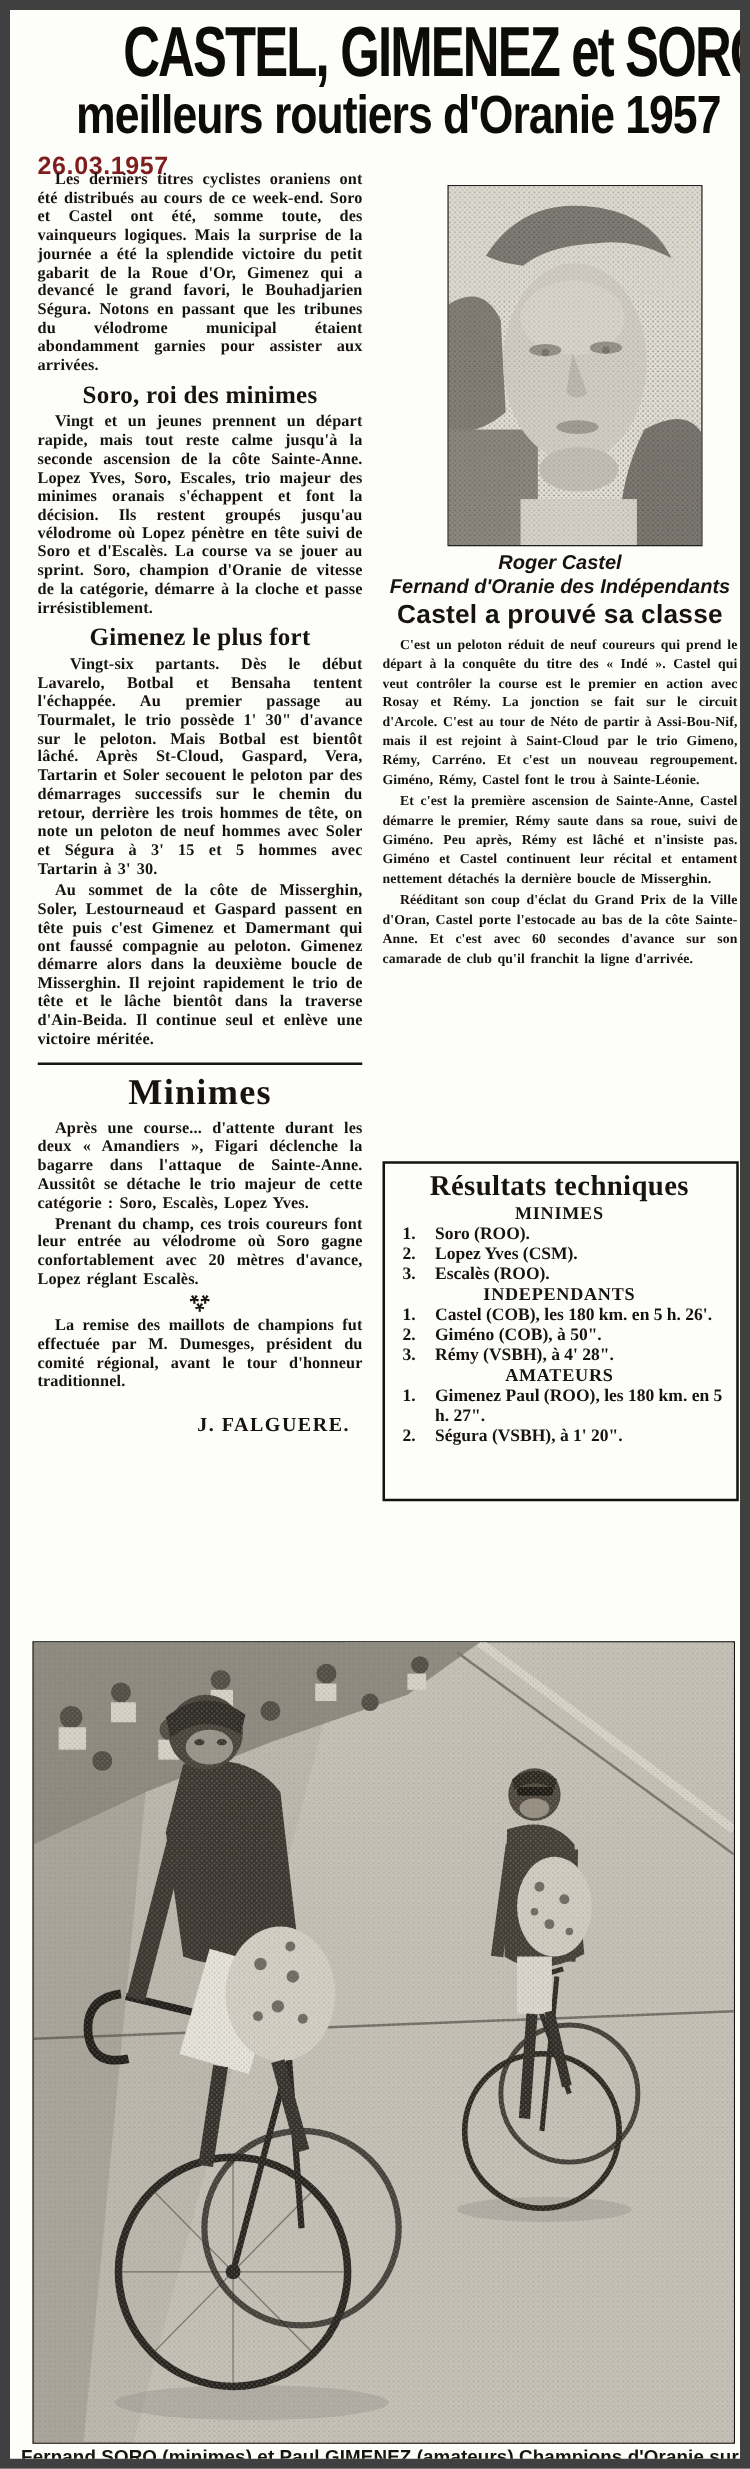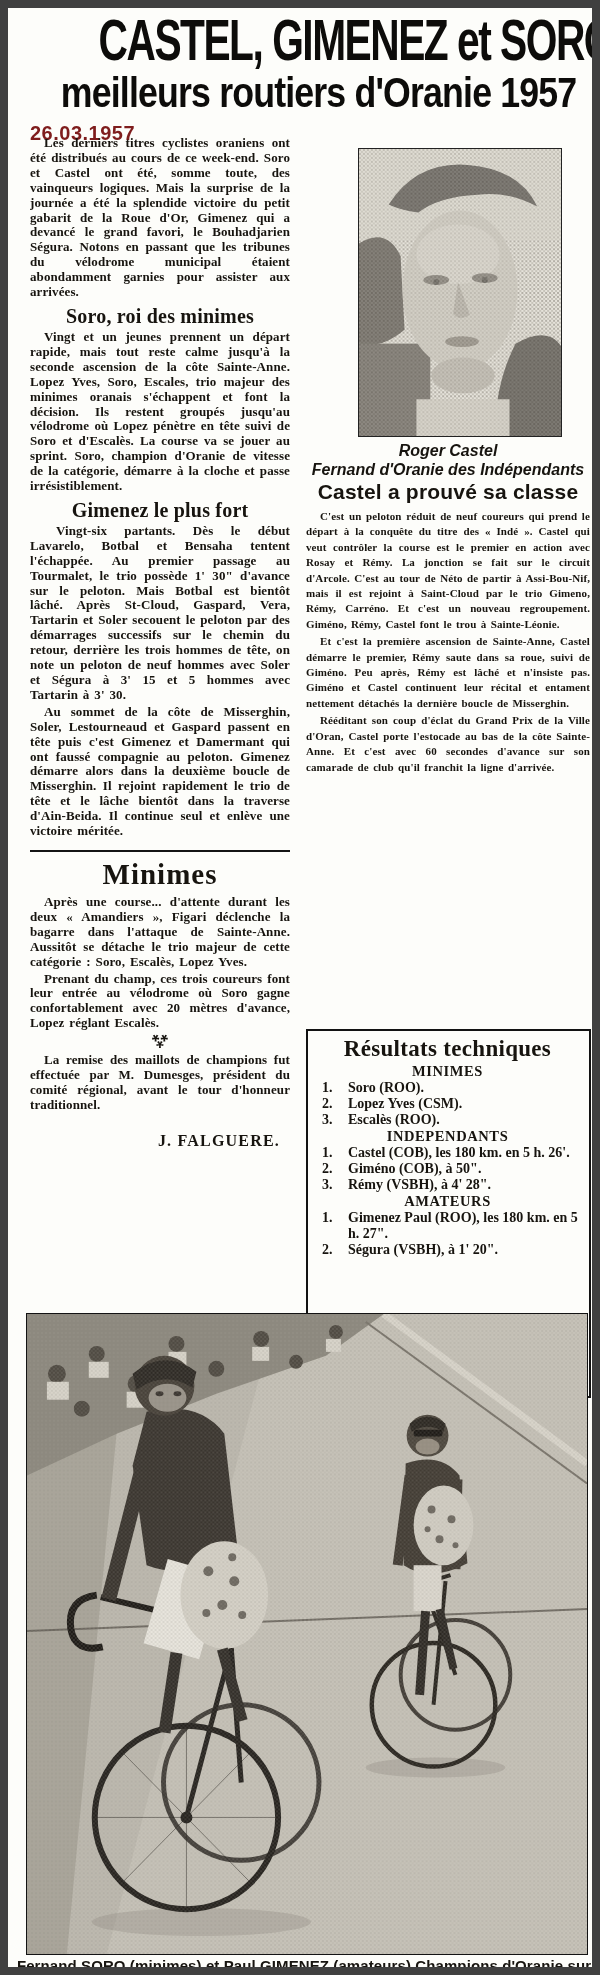--- a/index.html
+++ b/index.html
@@ -55,21 +55,21 @@
     position:absolute; top:472px; left:294px; width:292px; text-align:center; margin:0;
     font-family:"Liberation Sans", sans-serif; font-weight:900; font-size:21px; letter-spacing:0.2px;
   }
   .col-right {
     position:absolute; top:501px; left:298px; width:284px; height:474px;
     overflow:hidden; text-align:justify;
   }
   .col-right .body { font-size:11px; line-height:15.4px; }
   
   .results-box {
-    position:absolute; top:1021px; left:298px; width:285px; height:369px;
+    position:absolute; top:921px; left:298px; width:285px; height:272px;
     border:2px solid #121212; box-sizing:border-box; padding:3px 8px 3px 6px;
     overflow:hidden; background:#fdfdfa;
   }
   .res-title { text-align:center; font-size:23px; line-height:27px; font-weight:700; margin:1px 0 1px; letter-spacing:0.3px; }
   .res-label { text-align:center; font-weight:700; font-size:14.5px; line-height:17px; letter-spacing:0.6px; }
   .res-item { display:flex; font-weight:700; font-size:14px; line-height:16px; }
   .res-num { flex:none; width:34px; padding-left:8px; box-sizing:border-box; }
   .res-text { flex:1; }
   .res-run { font-weight:700; font-size:14px; line-height:16px; margin:0; text-indent:20px; text-align:justify; }
   

